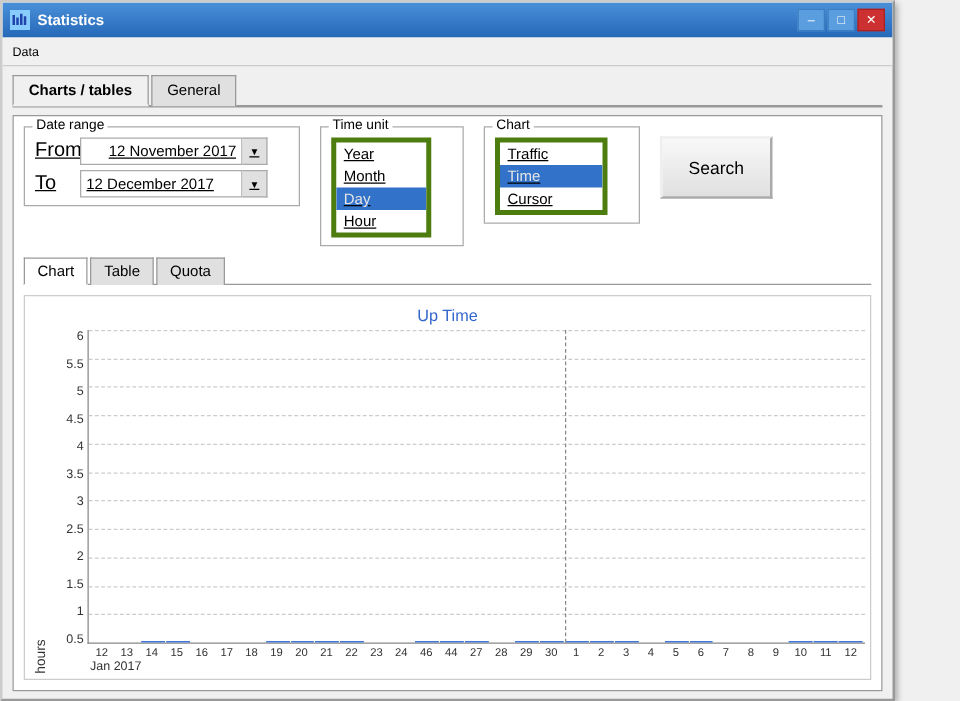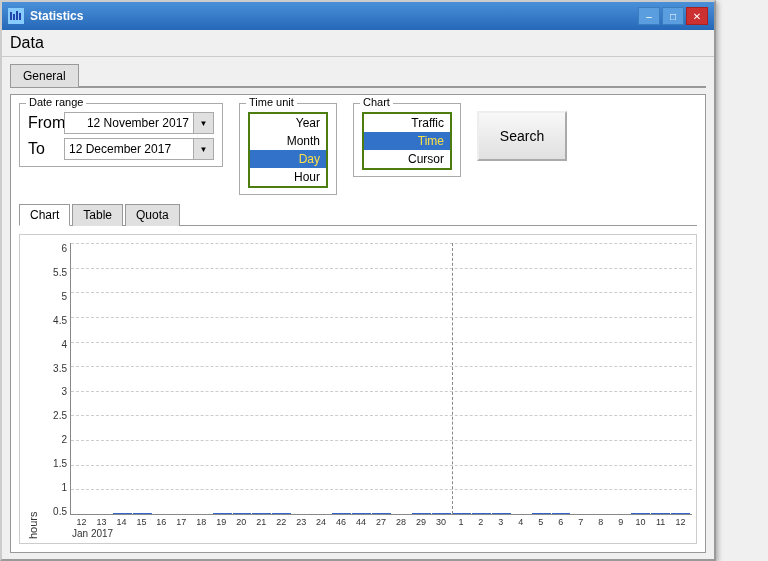--- a/index.html
+++ b/index.html
@@ -69,21 +69,21 @@
     }
     
     .title-btn.close { background: #cc3030; border-color: #aa2020; }
     
     .menu-bar {
       background: #f0f0f0;
       padding: 4px 8px;
       border-bottom: 1px solid #ccc;
     }
     
-    .menu-bar span { font-size: 16px; }
+    .menu-bar span { font-size: 10px; }
     
     .content {
       flex: 1;
       padding: 6px 8px;
       display: flex;
       flex-direction: column;
       gap: 6px;
       overflow: hidden;
     }
     
@@ -122,22 +122,23 @@
     }
     
     .controls-row {
       display: flex;
       gap: 16px;
       align-items: flex-start;
     }
     
     .control-group {
       border: 1px solid #aaa;
-      padding: 4px 8px 6px 8px;
+      padding: 4px 25px 6px 8px;
       position: relative;
+      text-decoration: underline;
     }
     
     .control-group-title {
       position: absolute;
       top: -8px;
       left: 6px;
       background: white;
       padding: 0 3px;
       font-size: 11px;
     }
@@ -172,37 +173,36 @@
     
     .date-field-wrapper input {
       border: 1px solid #aaa;
       background: white;
       padding: 2px 4px;
       font-size: 12px;
       width: 130px;
     }
     
     .listbox {
-      border: 2px solid #4d7c0f;
+      border: 4px solid #4d7c0f;
       background: white;
       overflow: hidden;
       min-width: 80px;
       margin-top: 4px;
-      text-align: right;
     }
     
     .listbox-item {
       padding: 2px 6px;
       font-size: 12px;
       cursor: pointer;
     }
     
     .listbox-item.selected {
       background: #3272c8;
-      color: #fde047;
+      color: #e5e5e5;
     }
     
     .search-btn {
       margin-top: 4px;
       width: 90px;
       height: 50px;
       background: linear-gradient(to bottom, #f8f8f8, #e0e0e0);
       border: 2px solid #aaa;
       border-top-color: #eee;
       border-left-color: #eee;
@@ -401,20 +401,23 @@
     </div>
   </div>
 
   <div class="menu-bar">
     <span>Data</span>
   </div>
 
   <div class="content">
 
     <div class="tab-bar-outer">
+      <div class="outer-tab active">
+        <span>Charts / tables</span>
+      </div>
       <div class="outer-tab">
         <span>General</span>
       </div>
     </div>
 
     <div class="panel">
 
       <div class="controls-row">
 
         <div class="control-group date-range-group">
@@ -465,20 +468,21 @@
         </div>
         <div class="inner-tab">
           <span>Table</span>
         </div>
         <div class="inner-tab">
           <span>Quota</span>
         </div>
       </div>
 
       <div class="chart-container">
+        <div class="chart-title">Up Time</div>
         <div class="chart-area">
           <div class="y-axis-label">hours</div>
           <div class="y-axis" id="y-axis">
               <div class="y-tick">6</div>
               <div class="y-tick">5.5</div>
               <div class="y-tick">5</div>
               <div class="y-tick">4.5</div>
               <div class="y-tick">4</div>
               <div class="y-tick">3.5</div>
               <div class="y-tick">3</div>

